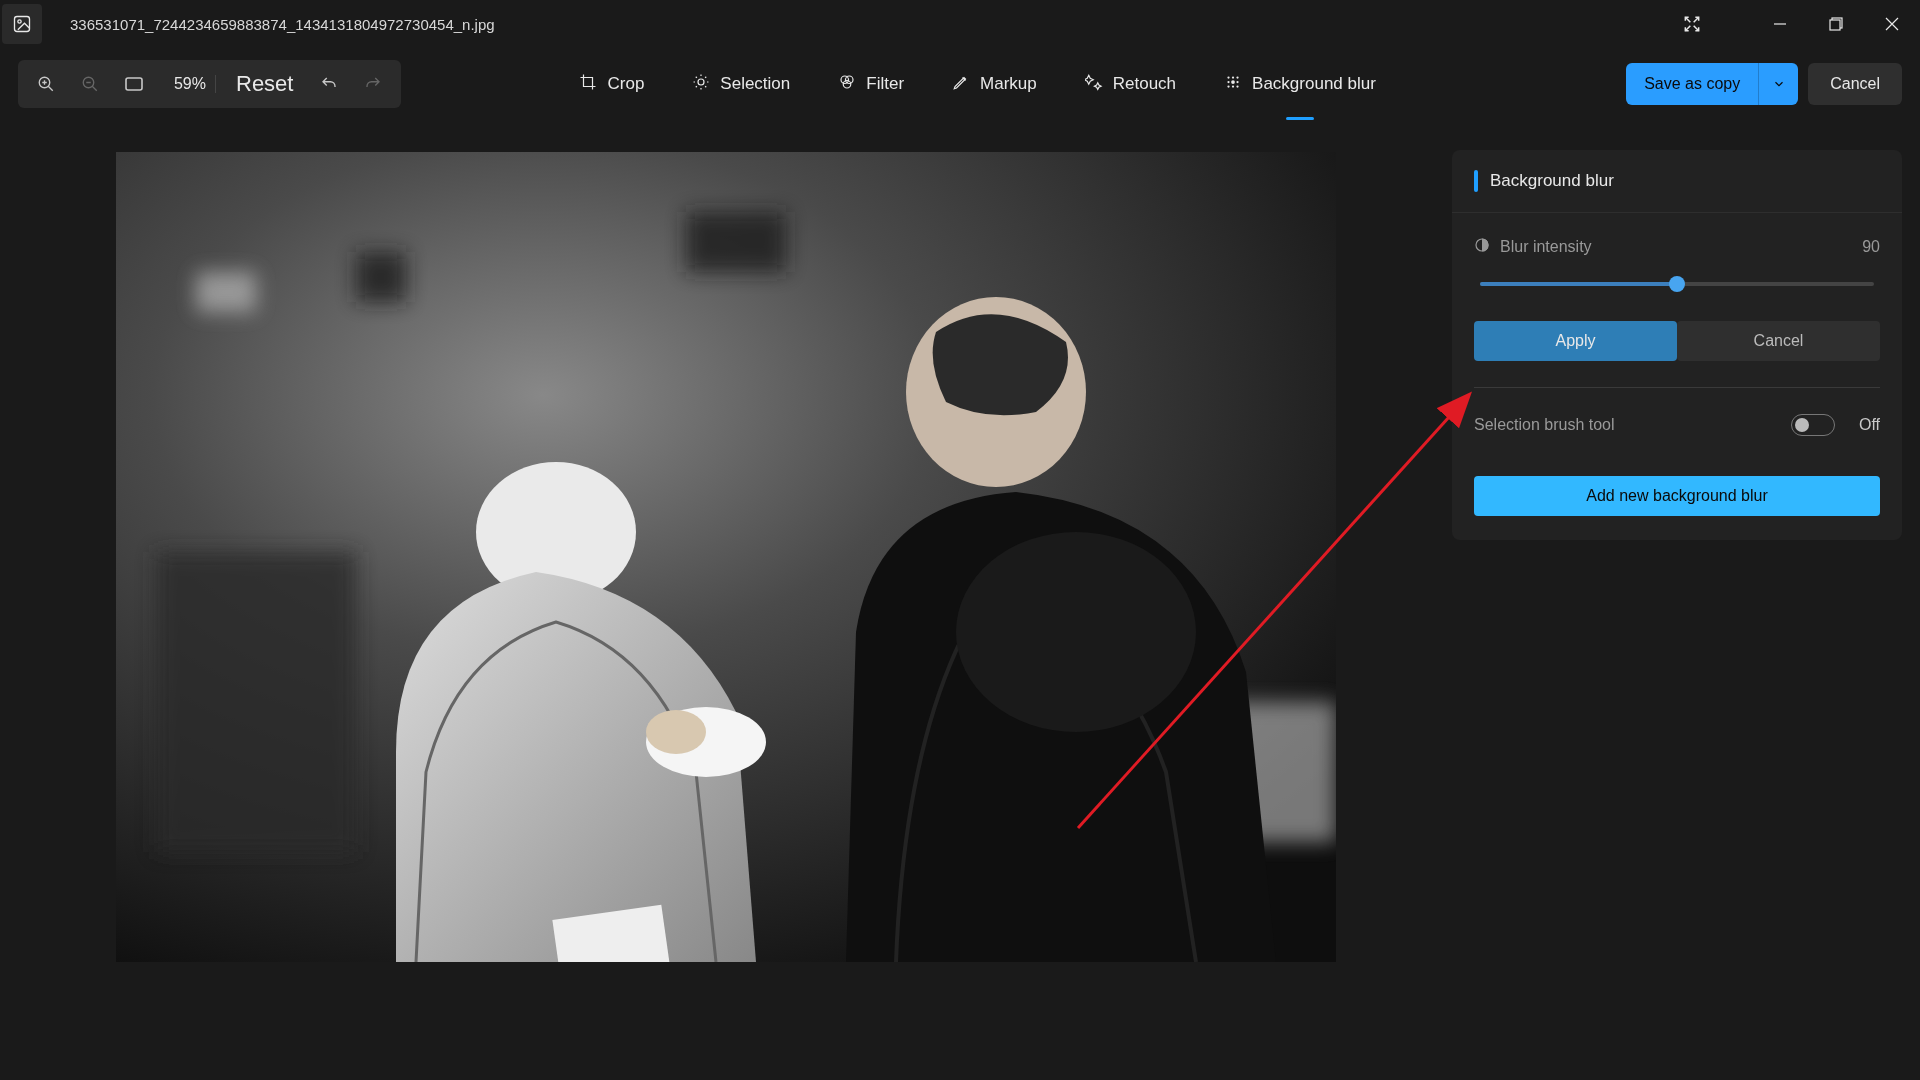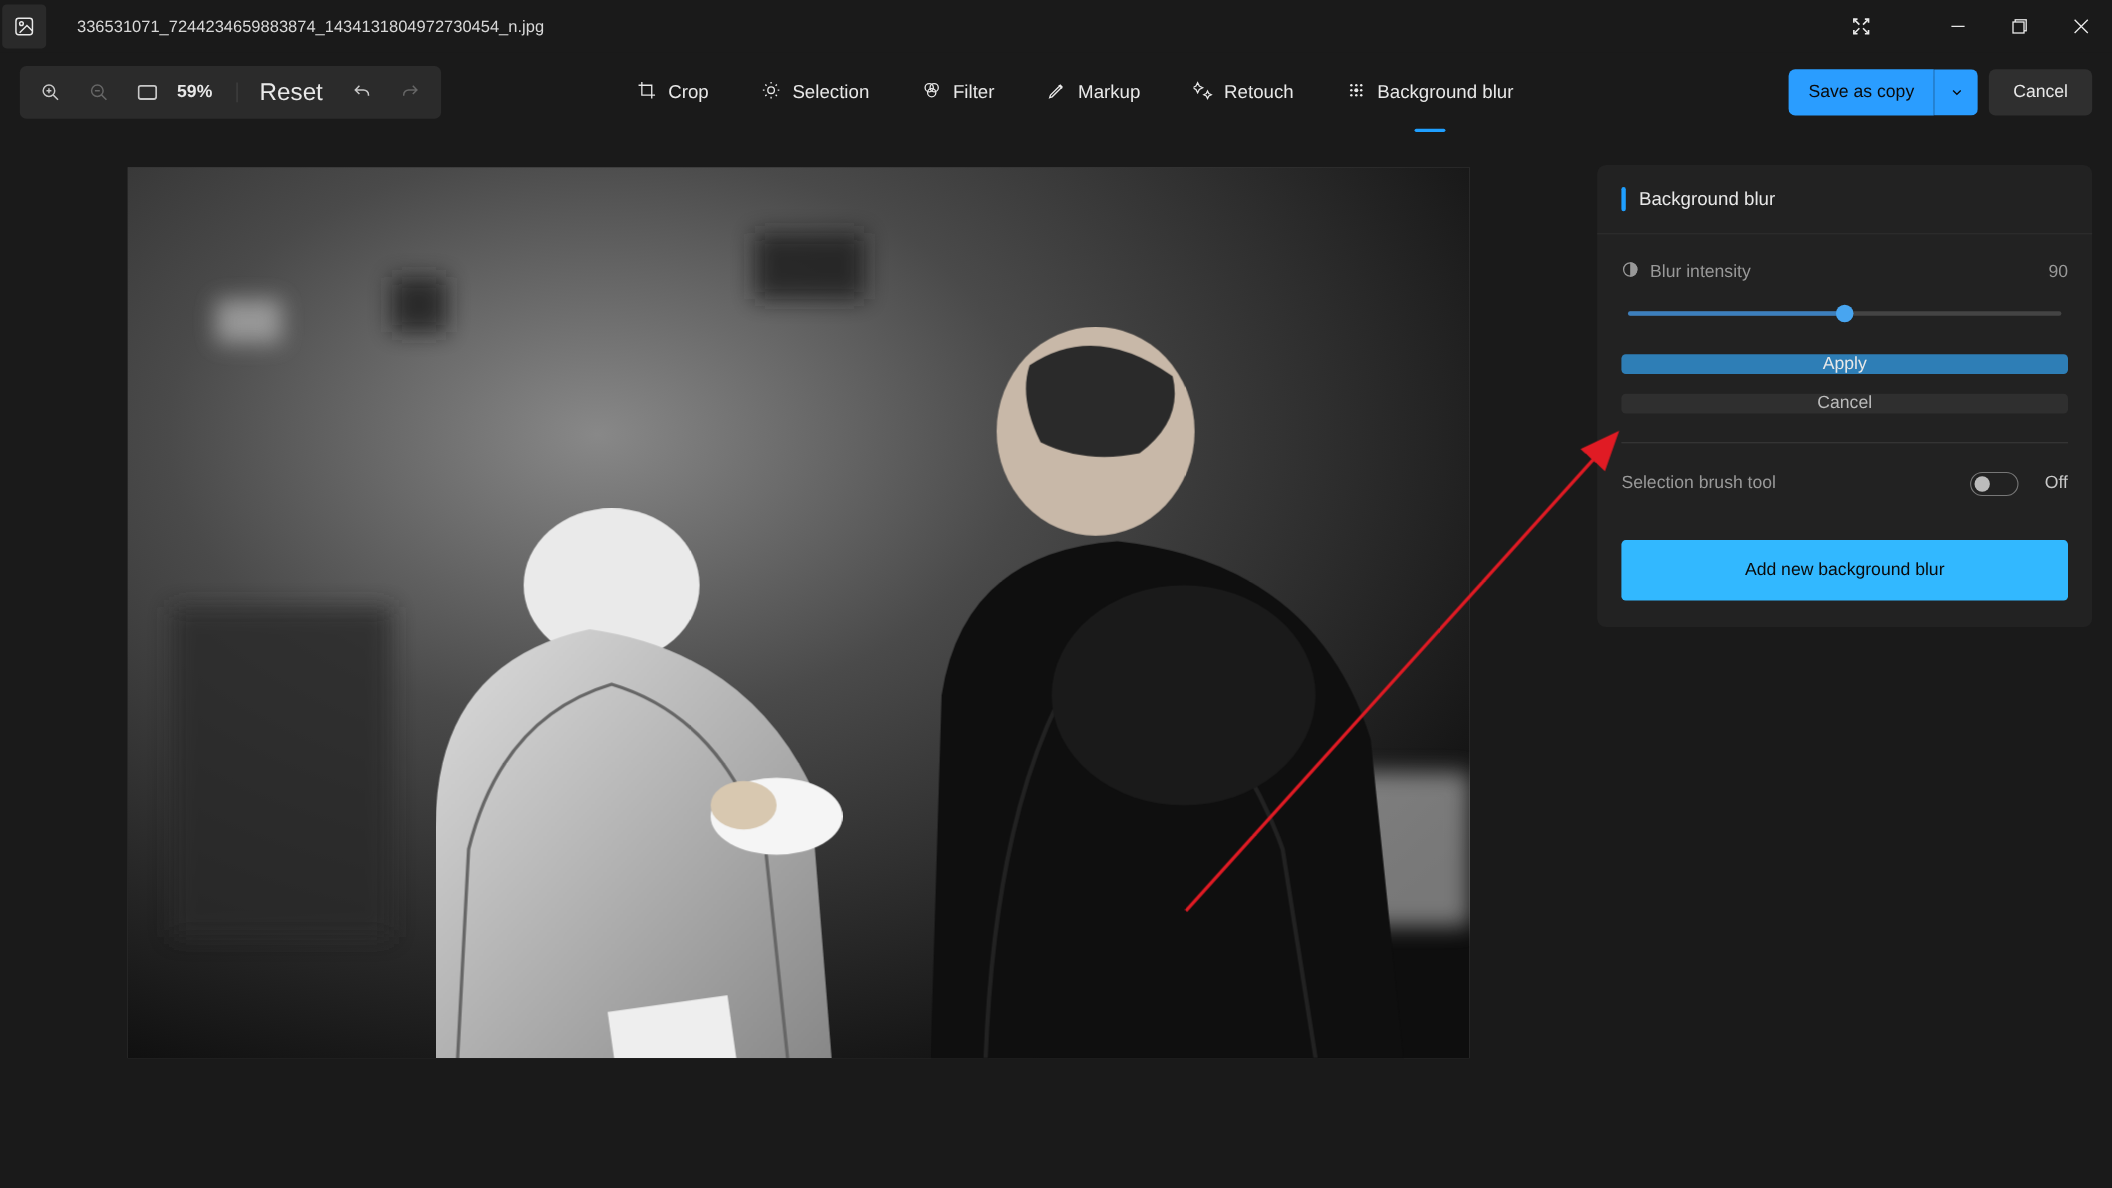--- a/index.html
+++ b/index.html
@@ -59,26 +59,25 @@
 }
 .zoom-group .zbtn {
   width: 44px; height: 44px;
   display: flex; align-items: center; justify-content: center;
   color: #c8c8c8;
 }
 .zoom-group .zbtn.disabled { color: #666; }
 .zoom-group .zoom-pct {
   width: 60px;
   text-align: right;
-  padding-right: 22px;
+  padding-right: 9px;
   color: #e8e8e8;
   font-size: 16px;
   border-right: 1px solid #444;
   margin-right: 6px;
-  font-weight: bold;
 }
 .zoom-group .reset {
   padding: 0 14px;
   font-size: 22px;
   color: #e8e8e8;
 }
 .tool-tabs {
   display: flex;
   gap: 48px;
   margin-left: 160px;
@@ -207,21 +206,21 @@
   border-radius: 2px;
 }
 .slider .thumb {
   position: absolute;
   left: 50%; top: 50%;
   width: 16px; height: 16px;
   background: #48a5f0;
   border-radius: 50%;
   transform: translate(-50%, -50%);
 }
-.btn-row { display: flex; gap: 18px; margin-bottom: 26px; flex-direction: column; }
+.btn-row { display: flex; margin-bottom: 26px; }
 .btn-row .pbtn {
   flex: 1;
   height: 40px;
   display: flex; align-items: center; justify-content: center;
   border-radius: 4px;
   font-size: 16px;
 }
 .apply-btn { background: #2e7eb6; color: #e8e8e8; }
 .cancel-panel-btn { background: #2f2f2f; color: #bbb; }
 .divider { height: 1px; background: #3a3a3a; margin-bottom: 26px; }
@@ -247,21 +246,21 @@
 .toggle-pill .knob {
   position: absolute;
   left: 3px; top: 50%;
   width: 14px; height: 14px;
   background: #bbb;
   border-radius: 50%;
   transform: translateY(-50%);
 }
 .toggle-label { color: #c8c8c8; font-size: 16px; }
 .add-blur-btn {
-  height: 55px;
+  height: 40px;
   background: #32b8ff;
   color: #0a0a0a;
   display: flex; align-items: center; justify-content: center;
   border-radius: 4px;
   font-size: 16px;
 }
 .arrow-annotation {
   position: absolute;
   pointer-events: none;
 }

